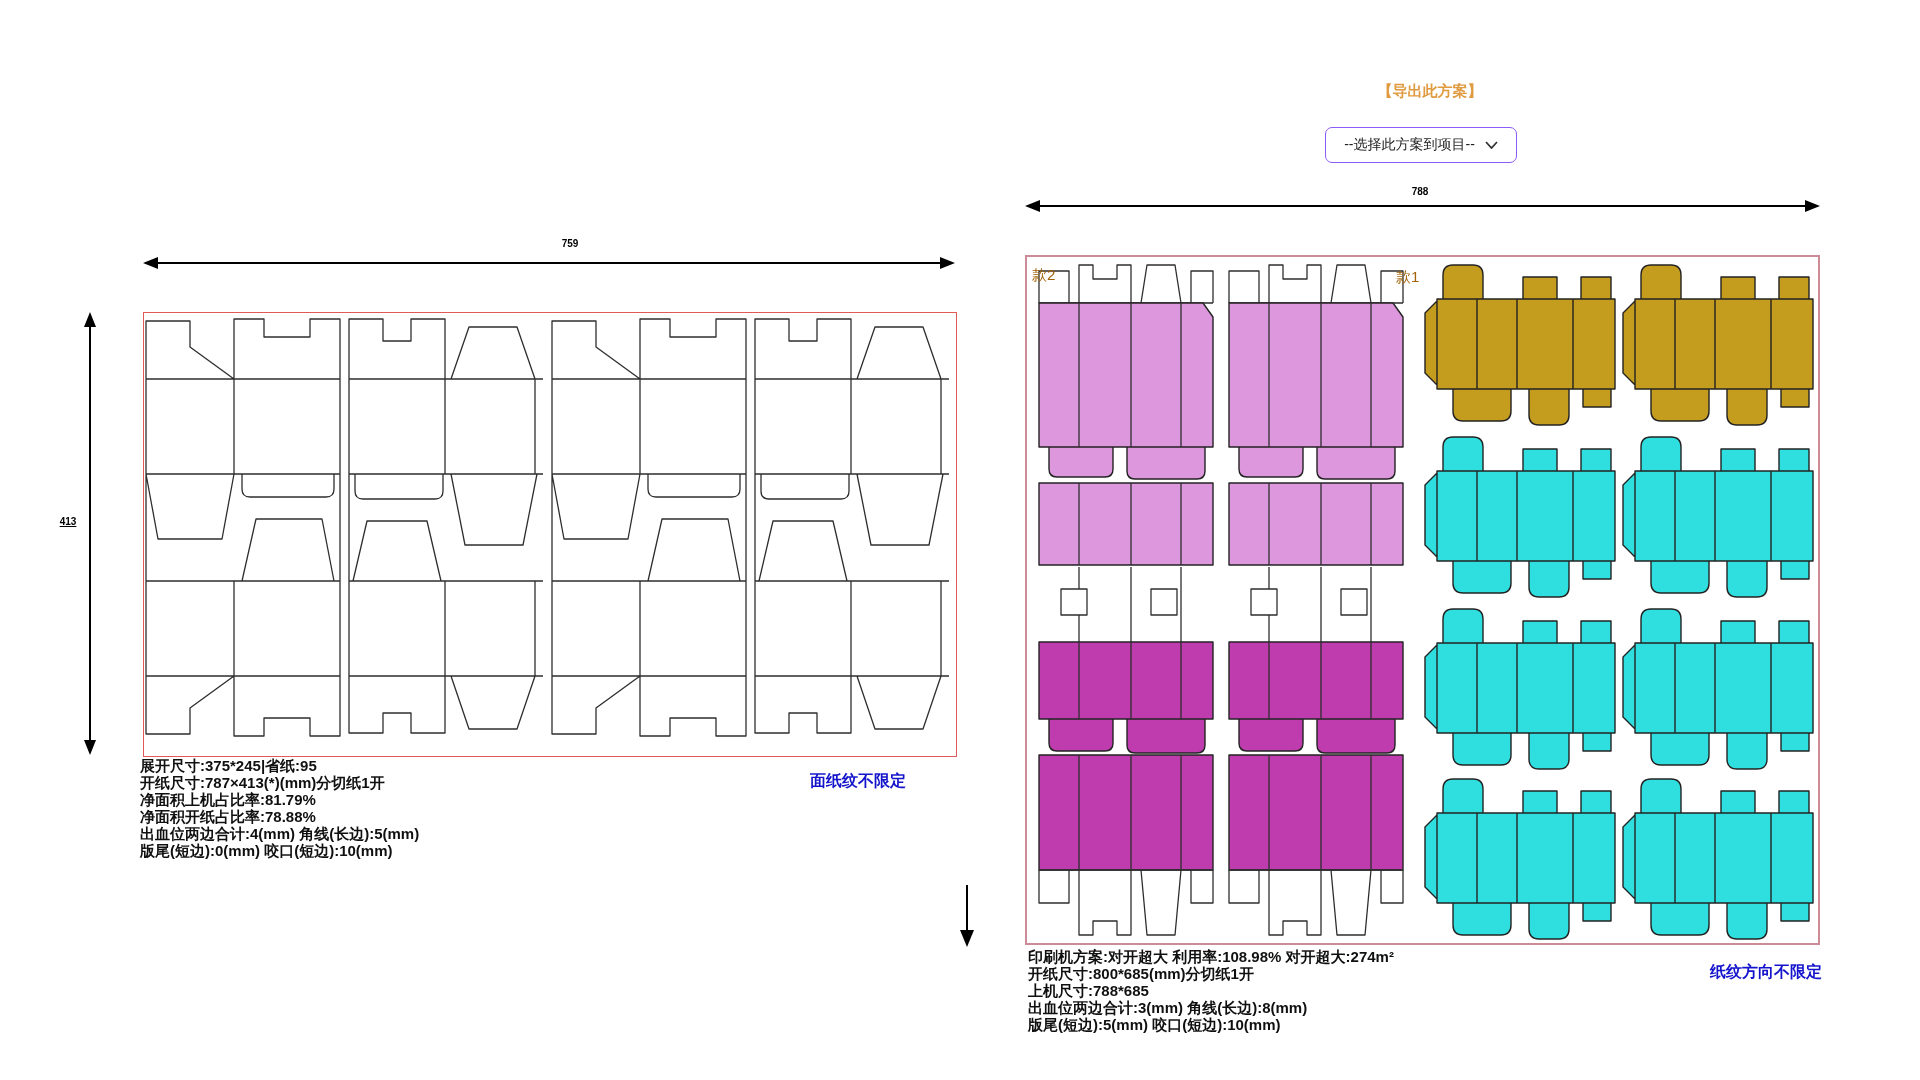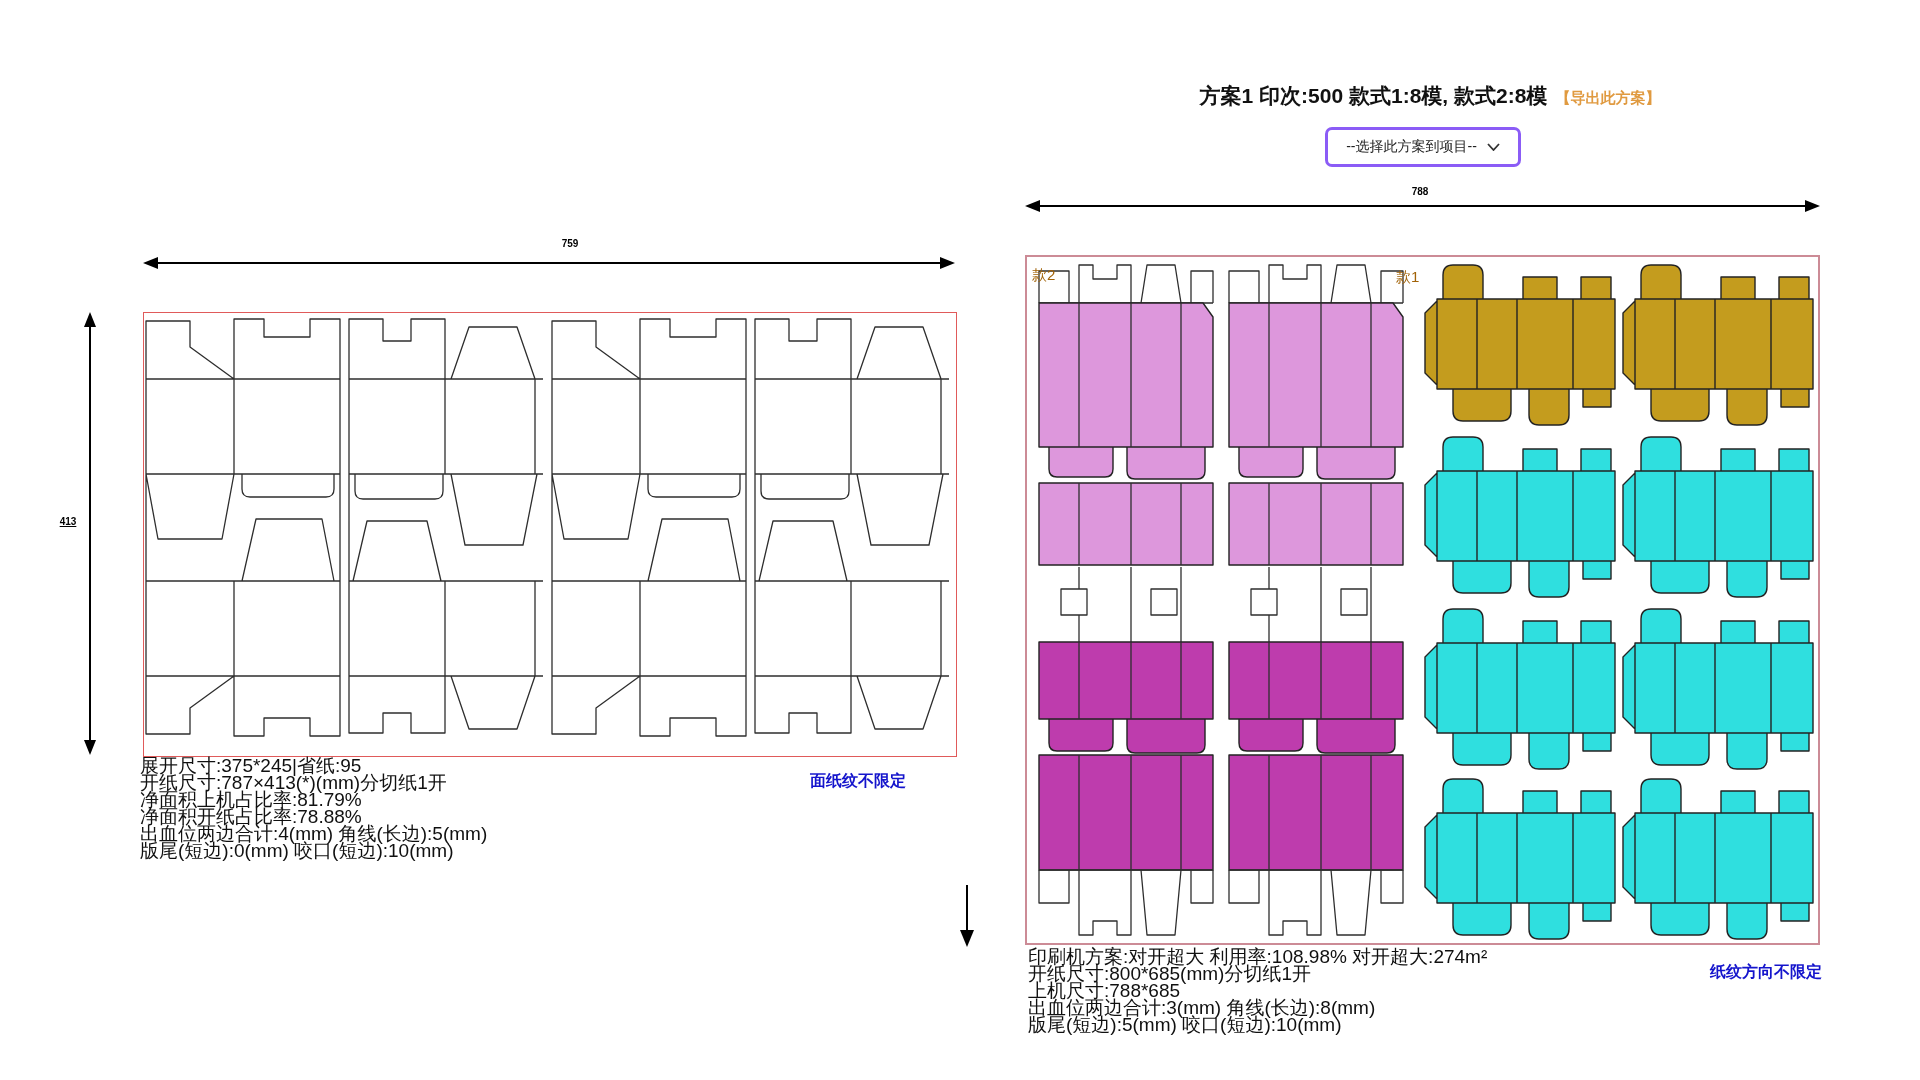--- a/index.html
+++ b/index.html
@@ -4,49 +4,48 @@
 <style>
   html,body{margin:0;padding:0;}
   body{width:1920px;height:1080px;background:#fff;position:relative;overflow:hidden;
        font-family:"Liberation Sans","DejaVu Sans",sans-serif;color:#111;}
   .abs{position:absolute;}
 
   
   .plan-header{left:1150px;top:82px;width:560px;display:flex;justify-content:center;align-items:baseline;gap:8px;}
   .plan-title{font-size:21px;font-weight:700;color:#111;white-space:nowrap;}
   .export-link{font-size:15px;font-weight:700;color:var(--link_orange);white-space:nowrap;cursor:pointer;}
-  .select-box{left:1325px;top:127px;width:190px;height:34px;border:3px solid #8b5cf6;border-radius:7px;
+  .select-box{left:1325px;top:127px;width:190px;height:34px;border:1px solid #8b5cf6;border-radius:7px;
               background:#fff;display:flex;align-items:center;justify-content:center;gap:10px;
               font-size:14px;color:#222;cursor:pointer;}
   .select-box svg{flex:0 0 auto;}
 
   
   .dim-label{font-weight:700;font-size:10px;color:#000;}
   .vdim{width:20px;text-align:center;word-break:break-all;line-height:19px;text-decoration:underline;}
 
   
   .sheet-left{left:143px;top:312px;width:812px;height:443px;border:1px solid var(--left_border);background:#fff;}
   .sheet-right{left:1025px;top:255px;width:795px;height:690px;border:2px solid var(--right_border);background:#fff;box-sizing:border-box;}
   .style-tag{font-size:15px;font-weight:500;color:#a16207;}
 
   
-  .info-block{font-size:19px;font-weight:400;line-height:17px;color:#101010;white-space:nowrap;}
+  .info-block{font-size:15px;font-weight:700;line-height:17px;color:#101010;white-space:nowrap;}
   .grain-note{font-size:16px;font-weight:700;color:var(--note_blue);white-space:nowrap;}
 
   
   .dieline{stroke:#2e2e2e;stroke-width:1.3;fill:none;stroke-linejoin:round;}
   .dieline2{stroke:#232323;stroke-width:1.4;stroke-linejoin:round;}
   .band-pink{fill:var(--light_pink);}
   .band-magenta{fill:var(--magenta);}
 </style>
 </head>
 <body>
 
 <div class="abs plan-header">
-  <span class="plan-title">方案1 印次:500 款式1:8模, 款式2:8模</span>
   <span class="export-link">【导出此方案】</span>
 </div>
 
 <div class="abs select-box">
   <span>--选择此方案到项目--</span>
   <svg width="13" height="8" viewBox="0 0 13 8">
     <polyline points="1,1 6.5,7 12,1" fill="none" stroke="#333" stroke-width="1.8"></polyline>
   </svg>
 </div>
 

